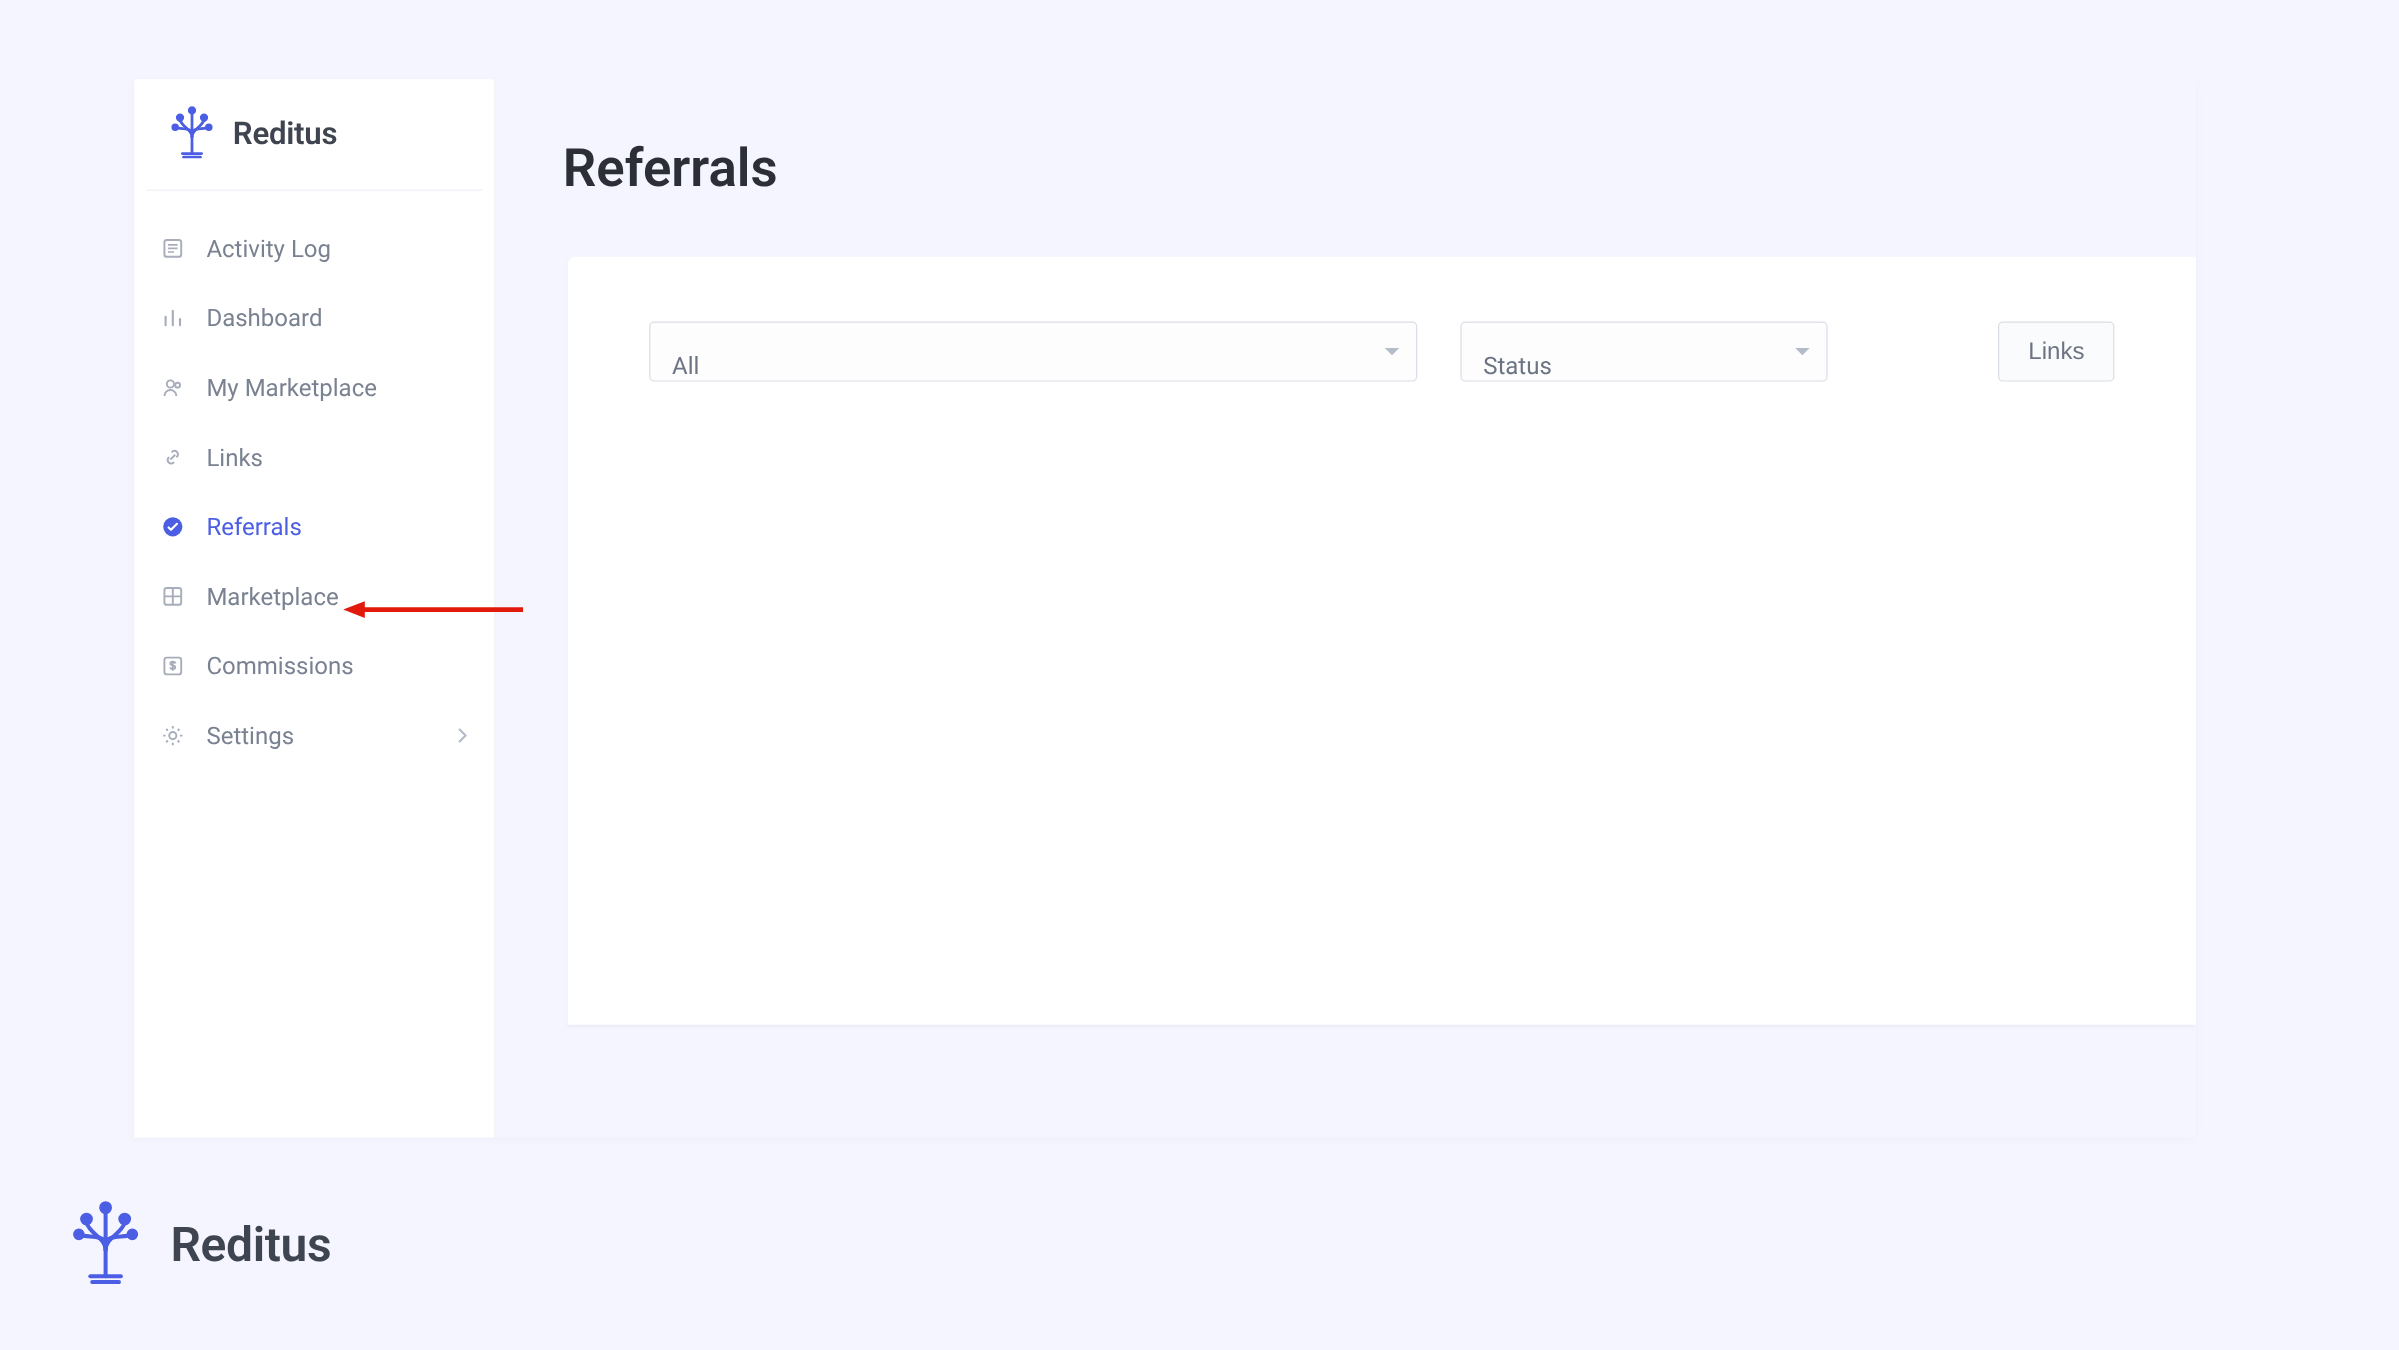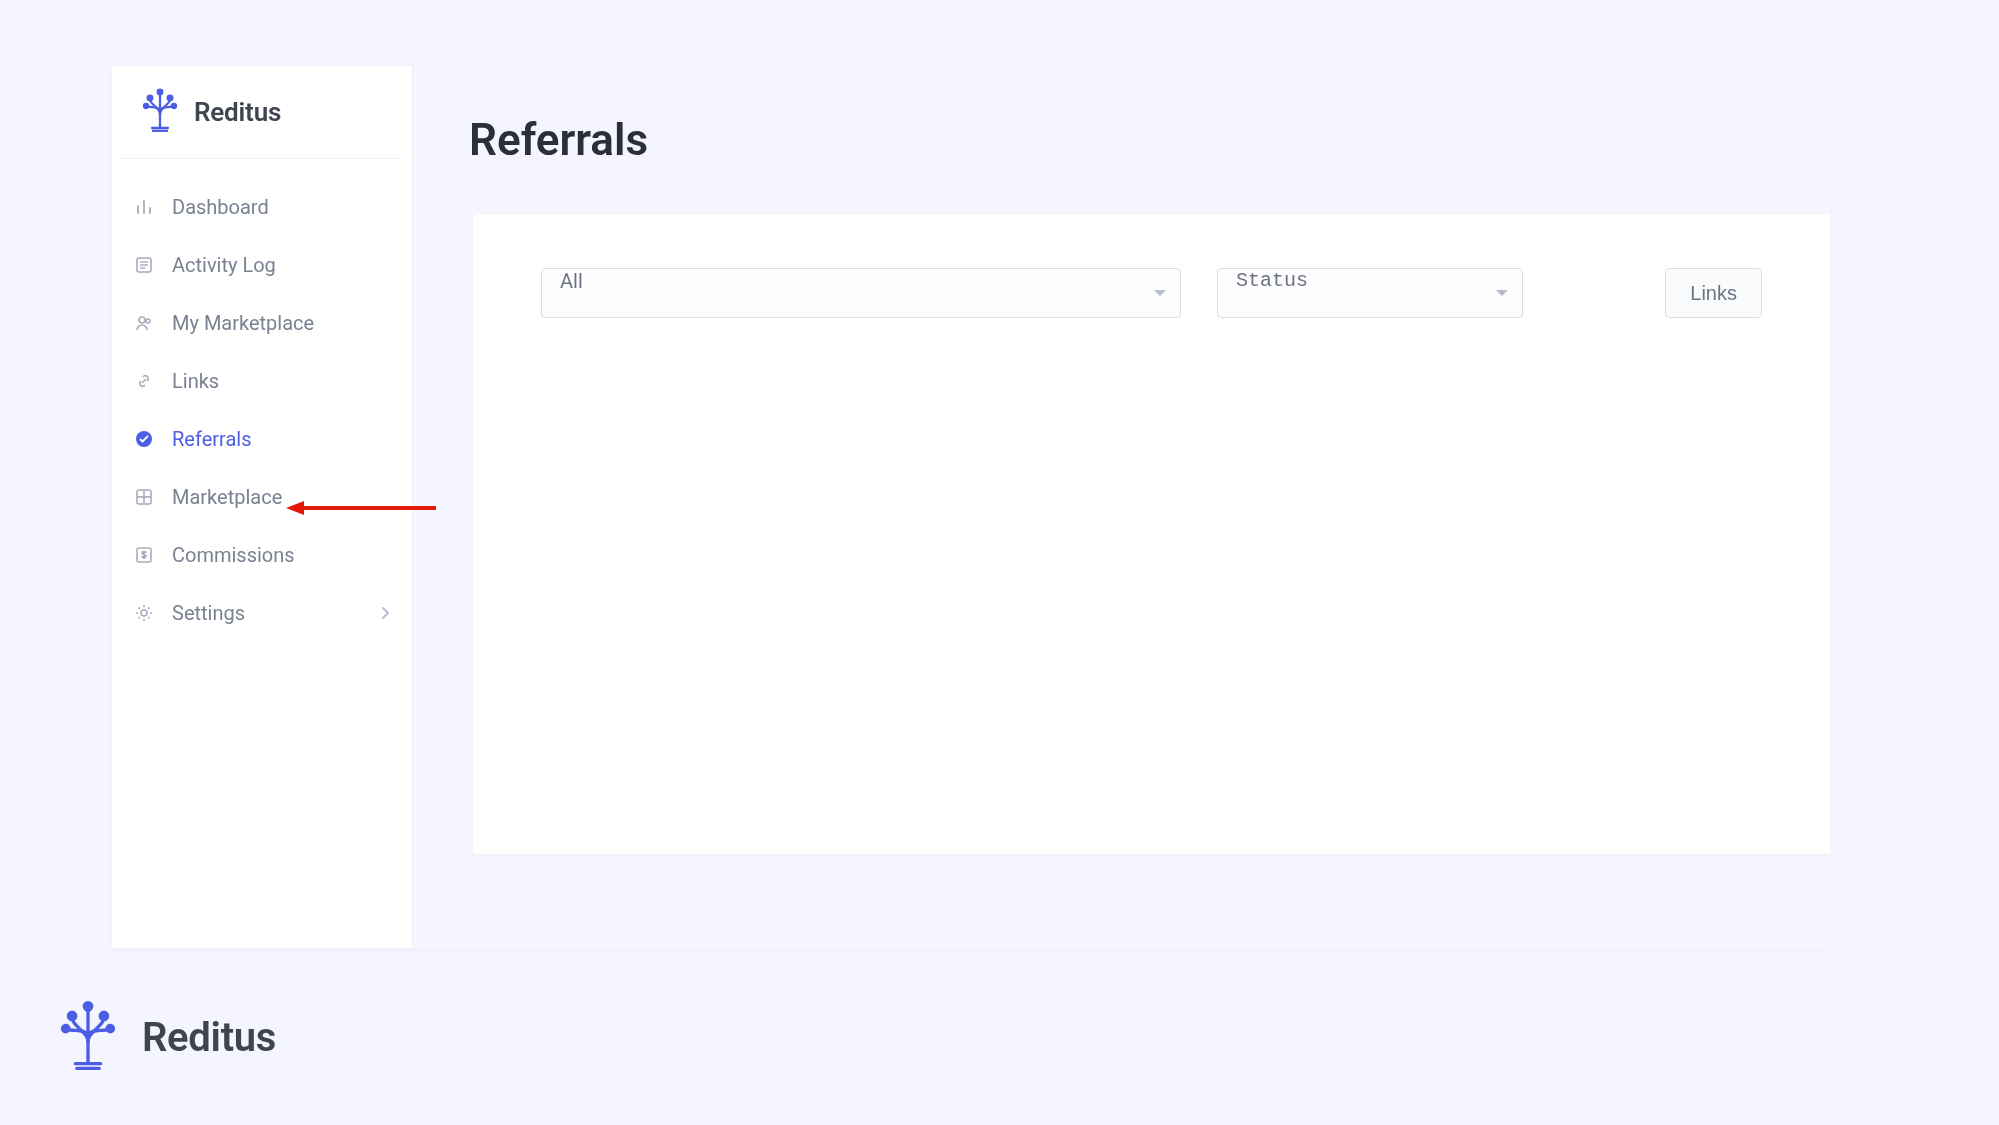--- a/index.html
+++ b/index.html
@@ -119,28 +119,28 @@
     gap: 36px;
     padding: 0 68px 42px 68px;
   }
   .select {
     position: relative;
     border: 1px solid #d9dde6;
     border-radius: 4px;
     background: #fdfdfe;
     height: 50px;
     display: flex;
-    align-items: flex-start;
+    align-items: flex-end;
     padding: 0 40px 0 18px;
     color: #6c7484;
     font-size: 20px;
     cursor: pointer;
   }
   .select.wide { width: 640px; }
-  .select.mid  { width: 306px; font-family: Liberation Mono, monospace; }
+  .select.mid  { width: 306px; }
   .select .caret {
     position: absolute;
     right: 14px;
     top: 50%;
     transform: translateY(-50%);
     width: 0; height: 0;
     border-left: 6px solid transparent;
     border-right: 6px solid transparent;
     border-top: 6px solid #b4bbc9;
   }
@@ -210,39 +210,39 @@
             </g>
           </svg>
         </span>
         <span class="brand-name">Reditus</span>
       </div>
 
       <nav class="nav">
         <div class="nav-item">
           <span class="nav-icon">
             <svg width="18" height="18" viewBox="0 0 18 18">
+                <rect x="2" y="2" width="14" height="14" rx="2" stroke="currentColor" stroke-width="1.6" fill="none"></rect>
+                <line x1="5" y1="6" x2="13" y2="6" stroke="currentColor" stroke-width="1.4"></line>
+                <line x1="5" y1="9" x2="13" y2="9" stroke="currentColor" stroke-width="1.4"></line>
+                <line x1="5" y1="12" x2="10" y2="12" stroke="currentColor" stroke-width="1.4"></line>
+              </svg>
+          </span>
+          <span>Activity Log</span>
+        </div>
+        <div class="nav-item">
+          <span class="nav-icon">
+            <svg width="18" height="18" viewBox="0 0 18 18">
                 <g stroke="currentColor" stroke-width="1.8" stroke-linecap="round">
                   <line x1="3" y1="8" x2="3" y2="15"></line>
                   <line x1="9" y1="3" x2="9" y2="15"></line>
                   <line x1="15" y1="10" x2="15" y2="15"></line>
                 </g>
               </svg>
           </span>
           <span>Dashboard</span>
-        </div>
-        <div class="nav-item">
-          <span class="nav-icon">
-            <svg width="18" height="18" viewBox="0 0 18 18">
-                <rect x="2" y="2" width="14" height="14" rx="2" stroke="currentColor" stroke-width="1.6" fill="none"></rect>
-                <line x1="5" y1="6" x2="13" y2="6" stroke="currentColor" stroke-width="1.4"></line>
-                <line x1="5" y1="9" x2="13" y2="9" stroke="currentColor" stroke-width="1.4"></line>
-                <line x1="5" y1="12" x2="10" y2="12" stroke="currentColor" stroke-width="1.4"></line>
-              </svg>
-          </span>
-          <span>Activity Log</span>
         </div>
         <div class="nav-item">
           <span class="nav-icon">
             <svg width="18" height="18" viewBox="0 0 18 18" stroke="currentColor" stroke-width="1.6" fill="none">
                 <circle cx="7" cy="6" r="3"></circle>
                 <path d="M2 16c0-3 2.5-5 5-5s5 2 5 5"></path>
                 <circle cx="13" cy="7" r="2"></circle>
               </svg>
           </span>
           <span>My Marketplace</span>

